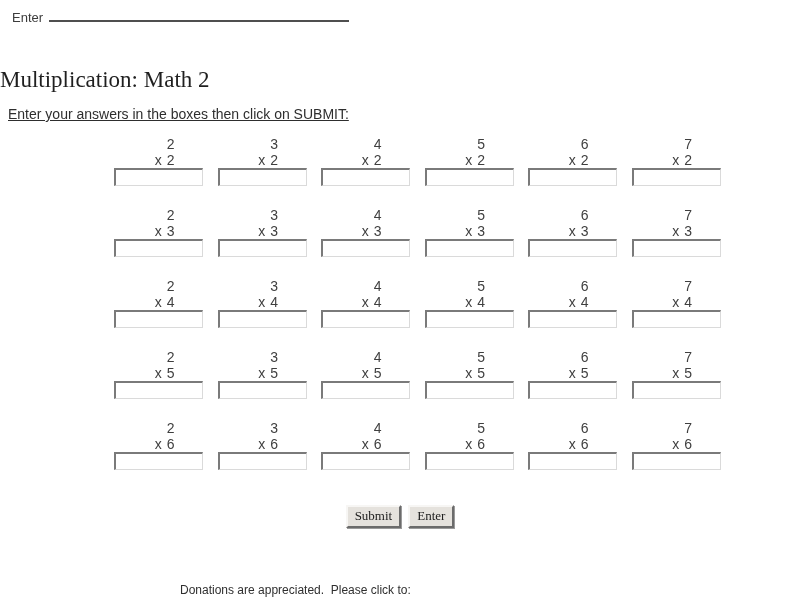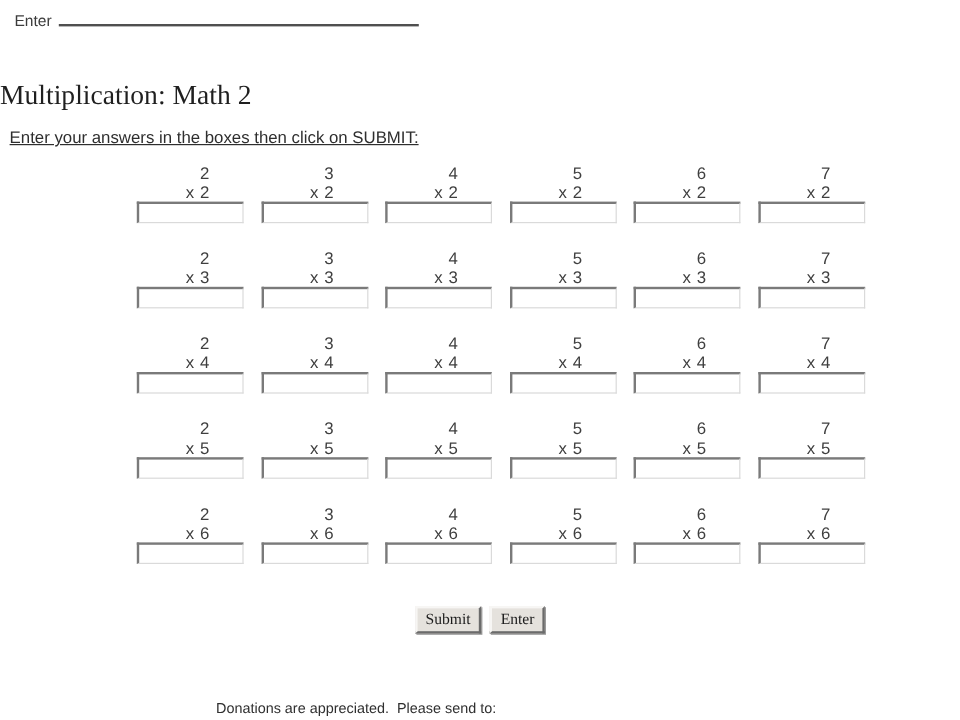--- a/index.html
+++ b/index.html
@@ -288,16 +288,16 @@
       <input type="text" class="answer" style="">
     </div>
   </div>
 
 <div class="button-bar">
   <button type="submit" class="form-button">Submit</button>
   <button type="reset" class="form-button">Enter</button>
 </div>
 
 <div class="footer">
-  <div>Donations are appreciated.  Please send to:</div>
+  <div>Donations are appreciated.  Please click to:</div>
   
   
 </div>
 
 </body></html>

